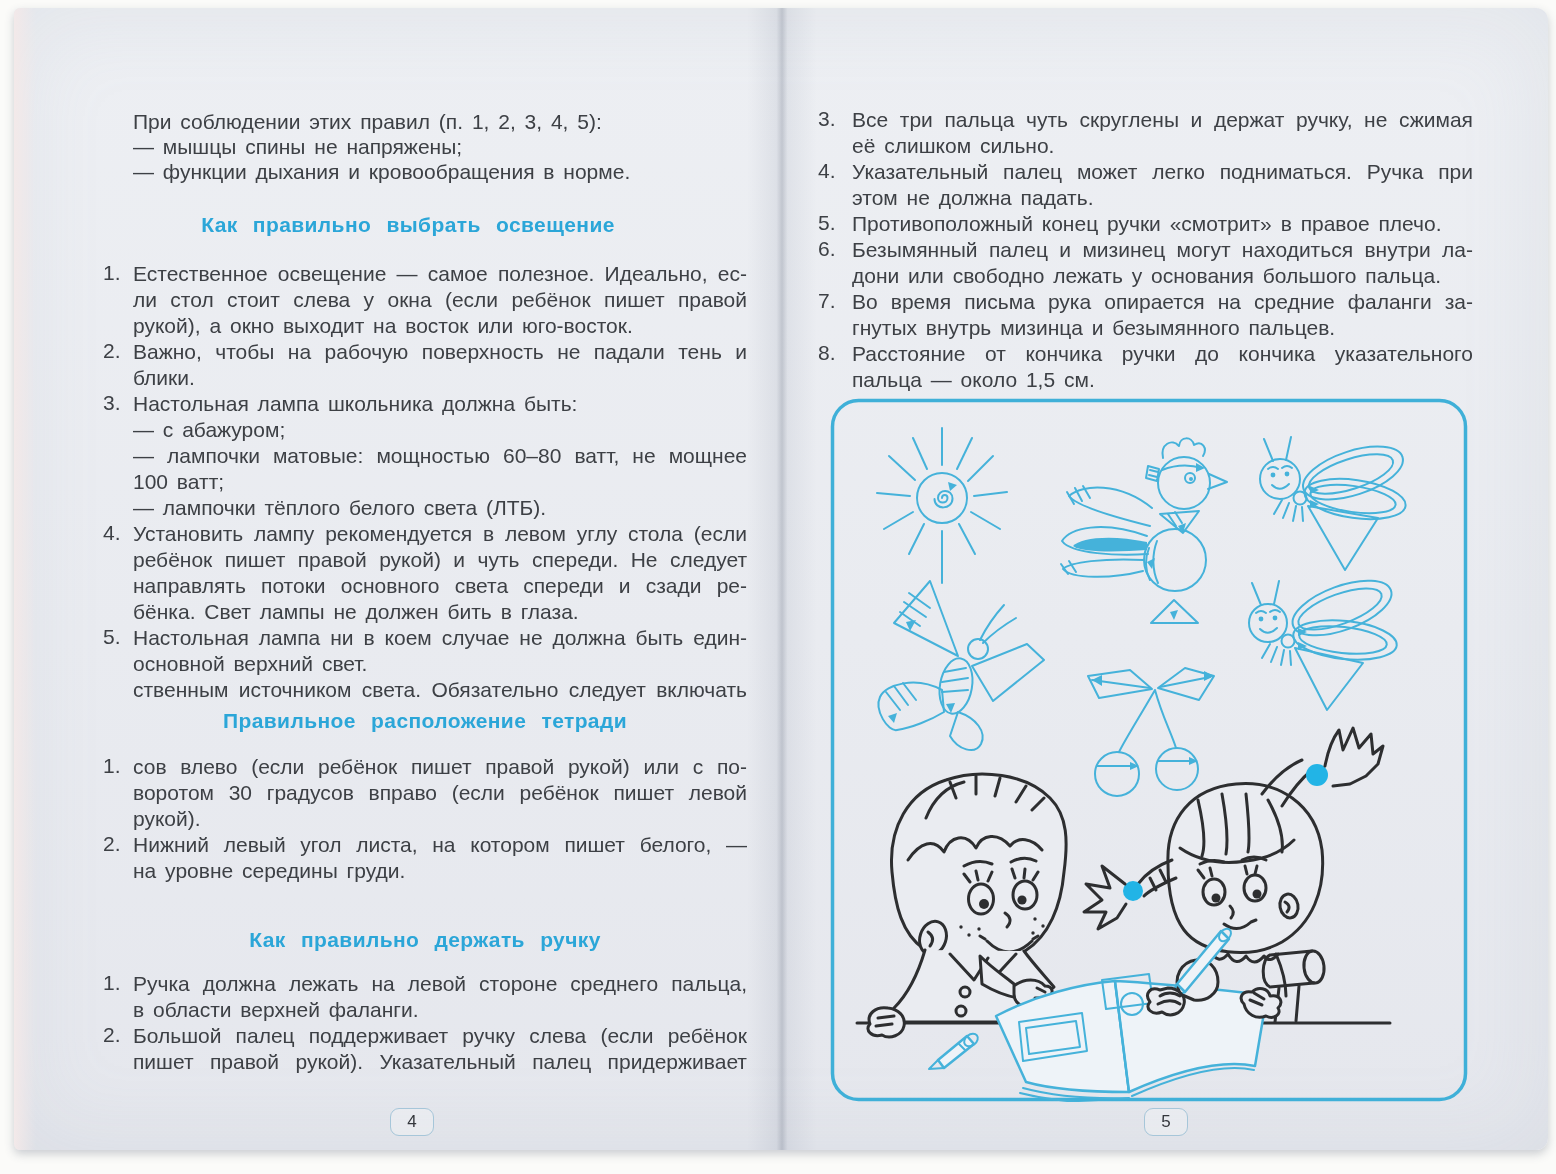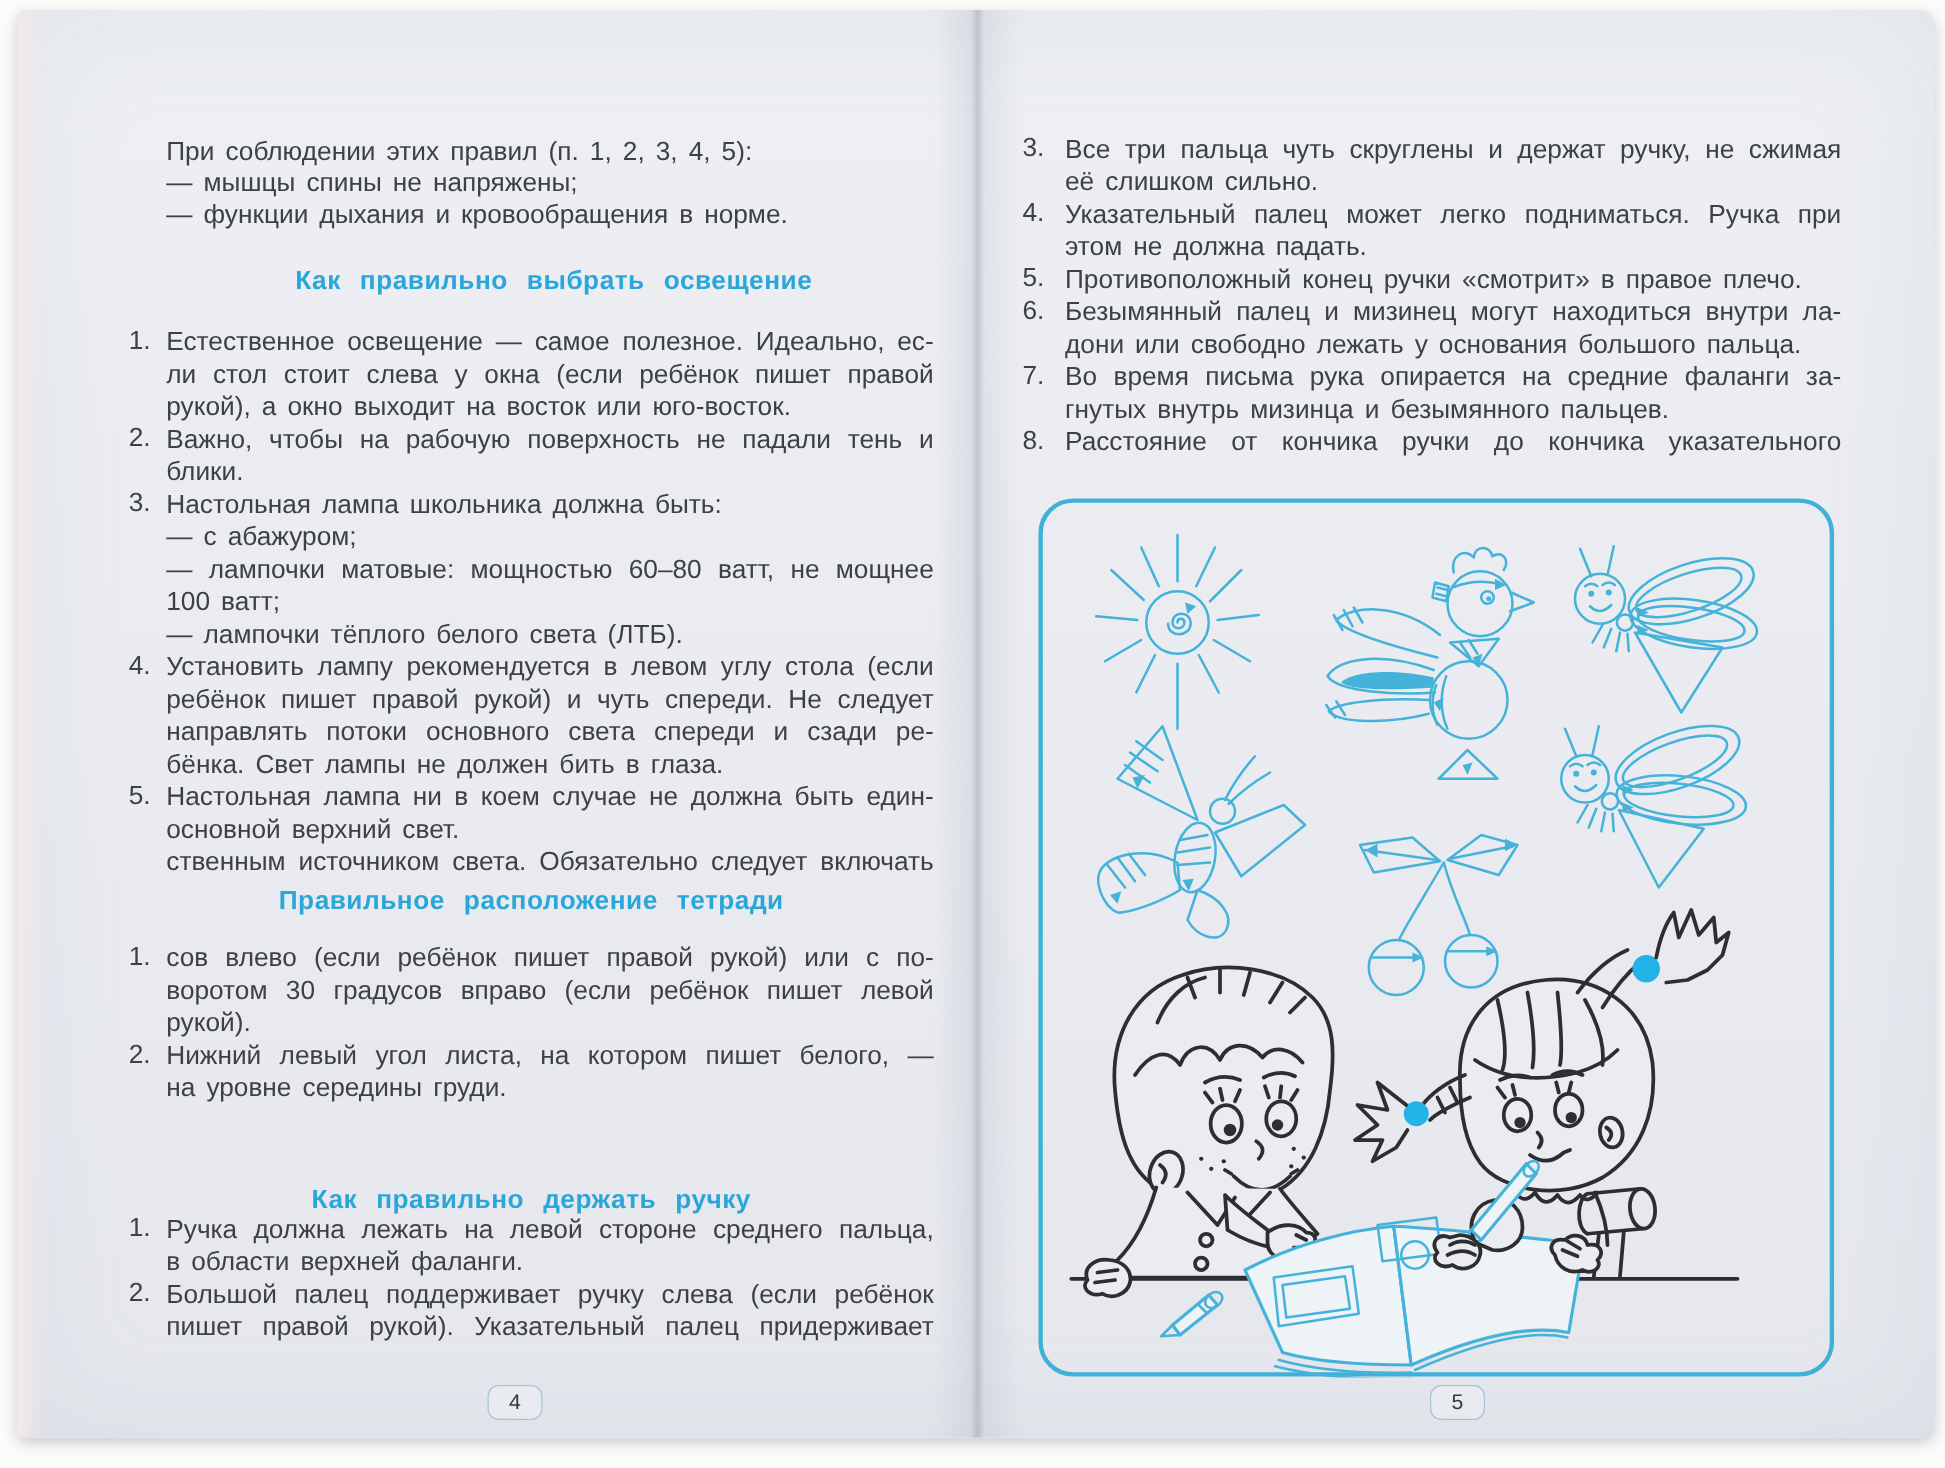--- a/index.html
+++ b/index.html
@@ -44,21 +44,21 @@
     <div class="gutter"></div>
   </div>
 
   <div>
     <div class="tx intro" style="left:133px;top:109px;width:614px;">
       <div class="line">При соблюдении этих правил (п. 1, 2, 3, 4, 5):</div>
       <div class="line">— мышцы спины не напряжены;</div>
       <div class="line">— функции дыхания и кровообращения в норме.</div>
     </div>
 
-    <div class="h-cyan" style="left:121px;top:213px;width:644px;">Как правильно выбрать освещение</div>
+    <div class="h-cyan" style="left:86px;top:213px;width:644px;">Как правильно выбрать освещение</div>
     <div class="tx" style="left:103px;top:261px;width:644px;">
         <div class="li">
           <span class="num">1.</span>
           <div class="txt">
             <div class="line jl">Естественное освещение — самое полезное. Идеально, ес-</div>
             <div class="line jl">ли стол стоит слева у окна (если ребёнок пишет правой</div>
             <div class="line">рукой), а окно выходит на восток или юго-восток.</div>
           </div>
         </div>
         <div class="li">
@@ -109,21 +109,21 @@
         </div>
         <div class="li">
           <span class="num">2.</span>
           <div class="txt">
             <div class="line jl">Нижний левый угол листа, на котором пишет белого, —</div>
             <div class="line">на уровне середины груди.</div>
           </div>
         </div>
       </div>
 
-    <div class="h-cyan" style="left:103px;top:948px;width:644px;">Как правильно держать ручку</div>
+    <div class="h-cyan" style="left:103px;top:928px;width:644px;">Как правильно держать ручку</div>
     <div class="tx" style="left:103px;top:971px;width:644px;">
         <div class="li">
           <span class="num">1.</span>
           <div class="txt">
             <div class="line jl">Ручка должна лежать на левой стороне среднего пальца,</div>
             <div class="line">в области верхней фаланги.</div>
           </div>
         </div>
         <div class="li">
           <span class="num">2.</span>
@@ -170,20 +170,21 @@
           <span class="num">7.</span>
           <div class="txt">
             <div class="line jl">Во время письма рука опирается на средние фаланги за-</div>
             <div class="line">гнутых внутрь мизинца и безымянного пальцев.</div>
           </div>
         </div>
         <div class="li">
           <span class="num">8.</span>
           <div class="txt">
             <div class="line jl">Расстояние от  кончика ручки до кончика указательного</div>
+            <div class="line">пальца — около 1,5 см.</div>
           </div>
         </div>
       </div>
 
     <div class="illu">
       <svg viewBox="0 0 638 704" xmlns="http://www.w3.org/2000/svg">
         <rect x="2.5" y="2.5" width="633" height="699" rx="26" fill="none" stroke="#3fb0d8" stroke-width="3.5"></rect>
 
         <g class="cy">
           <circle cx="112" cy="100" r="25"></circle>

